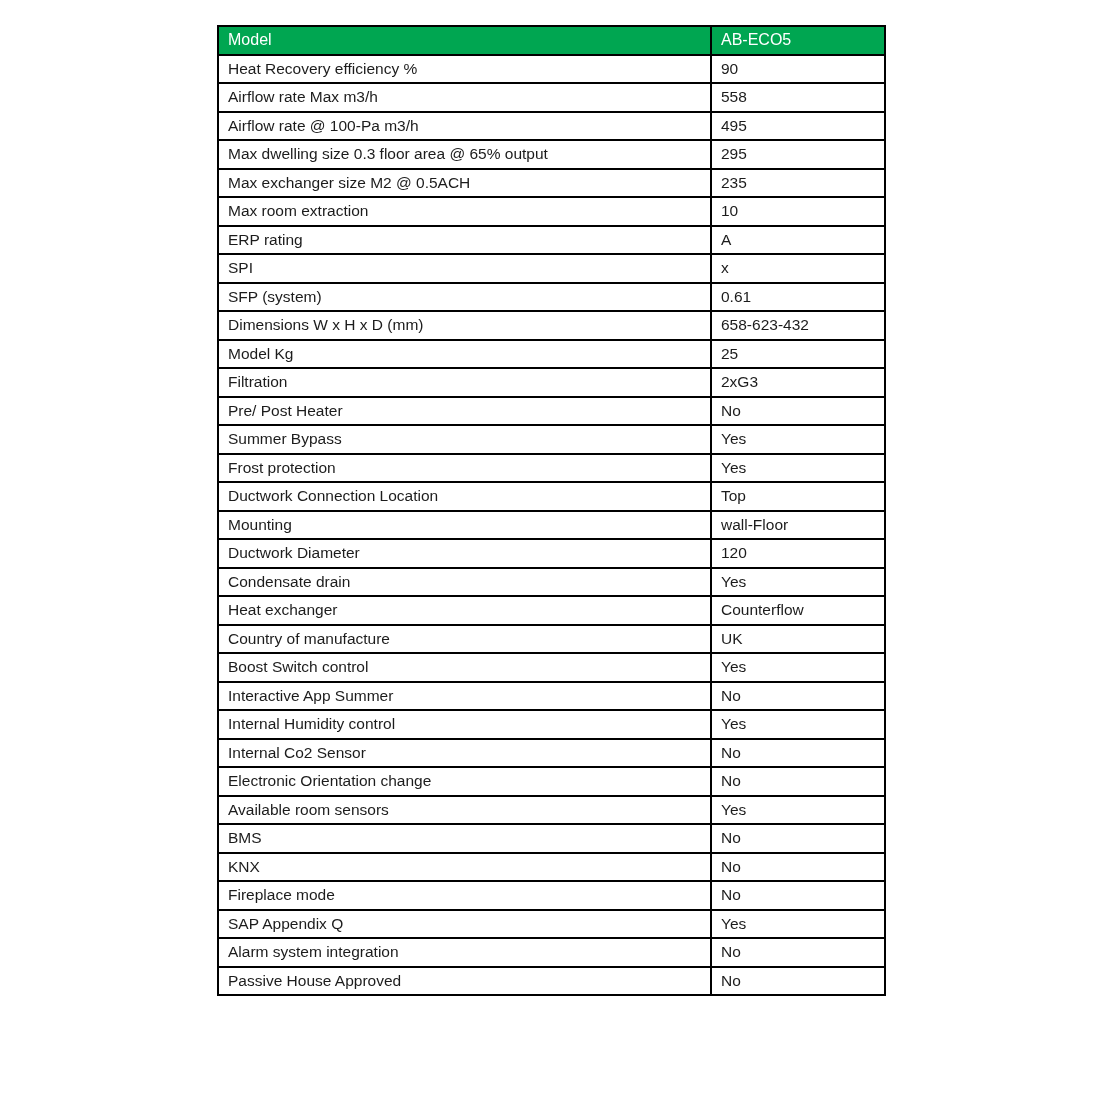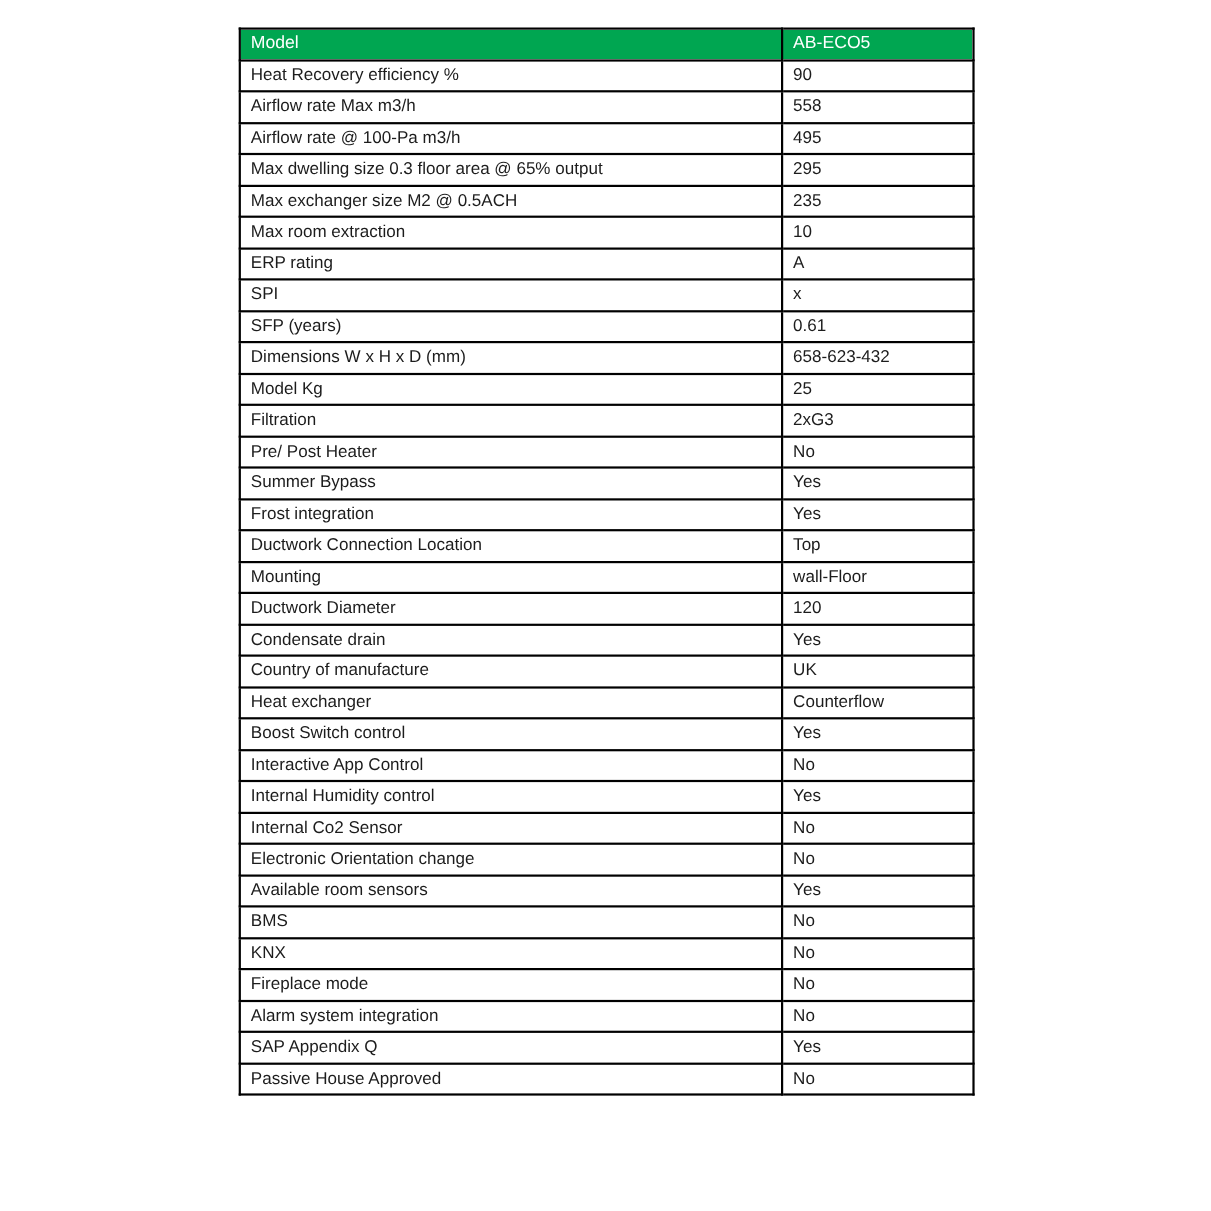--- a/index.html
+++ b/index.html
@@ -90,21 +90,21 @@
           </tr>
           <tr>
             <td>ERP rating</td>
             <td>A</td>
           </tr>
           <tr>
             <td>SPI</td>
             <td>x</td>
           </tr>
           <tr>
-            <td>SFP (years)</td>
+            <td>SFP (system)</td>
             <td>0.61</td>
           </tr>
           <tr>
             <td>Dimensions W x H x D (mm)</td>
             <td>658-623-432</td>
           </tr>
           <tr>
             <td>Model Kg</td>
             <td>25</td>
           </tr>
@@ -114,53 +114,53 @@
           </tr>
           <tr>
             <td>Pre/ Post Heater</td>
             <td>No</td>
           </tr>
           <tr>
             <td>Summer Bypass</td>
             <td>Yes</td>
           </tr>
           <tr>
-            <td>Frost integration</td>
+            <td>Frost protection</td>
             <td>Yes</td>
           </tr>
           <tr>
             <td>Ductwork Connection Location</td>
             <td>Top</td>
           </tr>
           <tr>
             <td>Mounting</td>
             <td>wall-Floor</td>
           </tr>
           <tr>
             <td>Ductwork Diameter</td>
             <td>120</td>
           </tr>
           <tr>
             <td>Condensate drain</td>
             <td>Yes</td>
           </tr>
           <tr>
+            <td>Heat exchanger</td>
+            <td>Counterflow</td>
+          </tr>
+          <tr>
             <td>Country of manufacture</td>
             <td>UK</td>
           </tr>
           <tr>
-            <td>Heat exchanger</td>
-            <td>Counterflow</td>
-          </tr>
-          <tr>
             <td>Boost Switch control</td>
             <td>Yes</td>
           </tr>
           <tr>
-            <td>Interactive App Control</td>
+            <td>Interactive App Summer</td>
             <td>No</td>
           </tr>
           <tr>
             <td>Internal Humidity control</td>
             <td>Yes</td>
           </tr>
           <tr>
             <td>Internal Co2 Sensor</td>
             <td>No</td>
           </tr>
@@ -178,26 +178,26 @@
           </tr>
           <tr>
             <td>KNX</td>
             <td>No</td>
           </tr>
           <tr>
             <td>Fireplace mode</td>
             <td>No</td>
           </tr>
           <tr>
+            <td>SAP Appendix Q</td>
+            <td>Yes</td>
+          </tr>
+          <tr>
             <td>Alarm system integration</td>
             <td>No</td>
-          </tr>
-          <tr>
-            <td>SAP Appendix Q</td>
-            <td>Yes</td>
           </tr>
           <tr>
             <td>Passive House Approved</td>
             <td>No</td>
           </tr>
         </tbody>
     </table>
   </div>
 </div>
 

